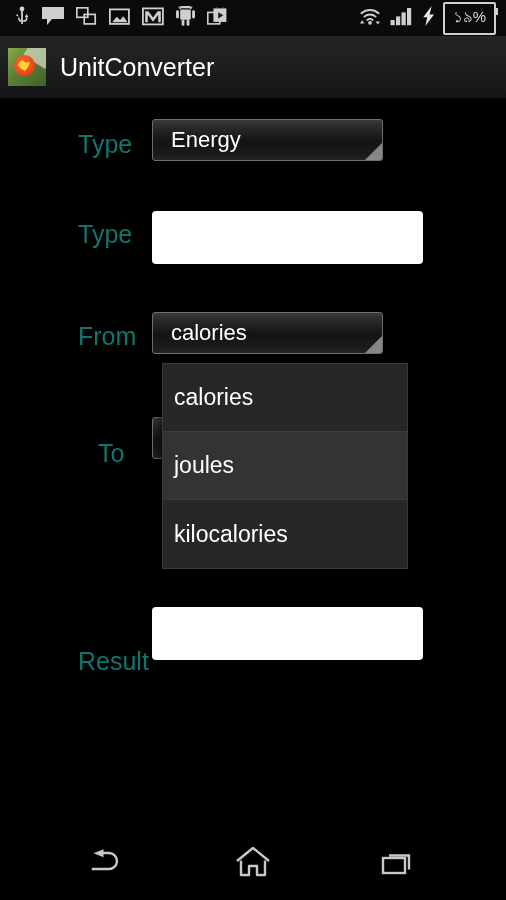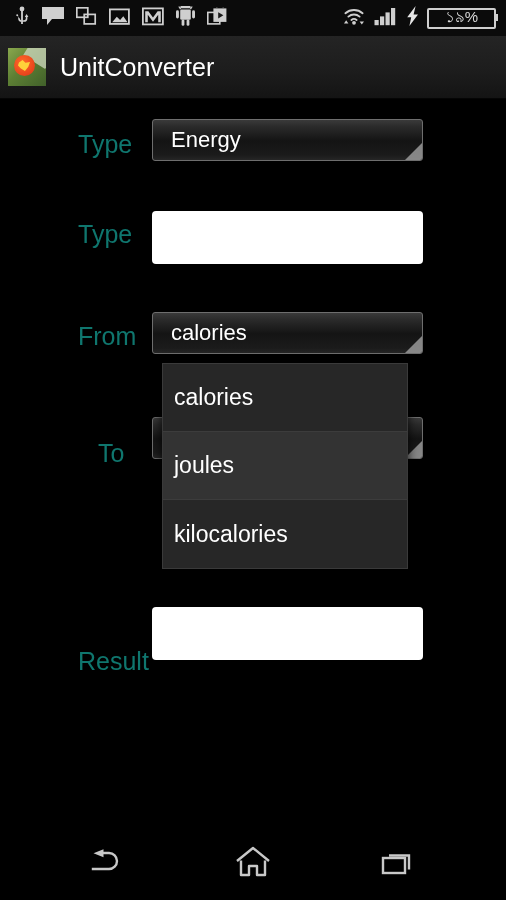--- a/index.html
+++ b/index.html
@@ -54,22 +54,22 @@
     font-size: 19px;
     margin-left: 6px;
     letter-spacing: 0.5px;
   }
   .batt-wrap {
     position: relative;
     display: flex;
     align-items: center;
     border: 2px solid #cfcfcf;
     border-radius: 2px;
-    height: 21px;
-    padding: 0 16px;
+    height: 33px;
+    padding: 0 8px;
     box-sizing: border-box;
   }
   .batt-wrap:after {
     content: "";
     position: absolute;
     right: -4px;
     top: 4px;
     width: 2px;
     height: 7px;
     background: #cfcfcf;
@@ -138,21 +138,21 @@
     left: 78px;
     color: #0f766e;
     font-size: 25px;
     white-space: nowrap;
   }
 
   
   .spinner {
     position: absolute;
     left: 152px;
-    width: 271px;
+    width: 231px;
     height: 42px;
     box-sizing: border-box;
     border: 1px solid #6e6e6e;
     border-radius: 3px;
     background: linear-gradient(to bottom, #3a3a3a 0%, #2b2b2b 16%, #141414 52%, #1b1b1b 88%, #262626 100%);
     display: flex;
     align-items: center;
     padding-left: 18px;
     color: #ffffff;
     font-size: 22px;

